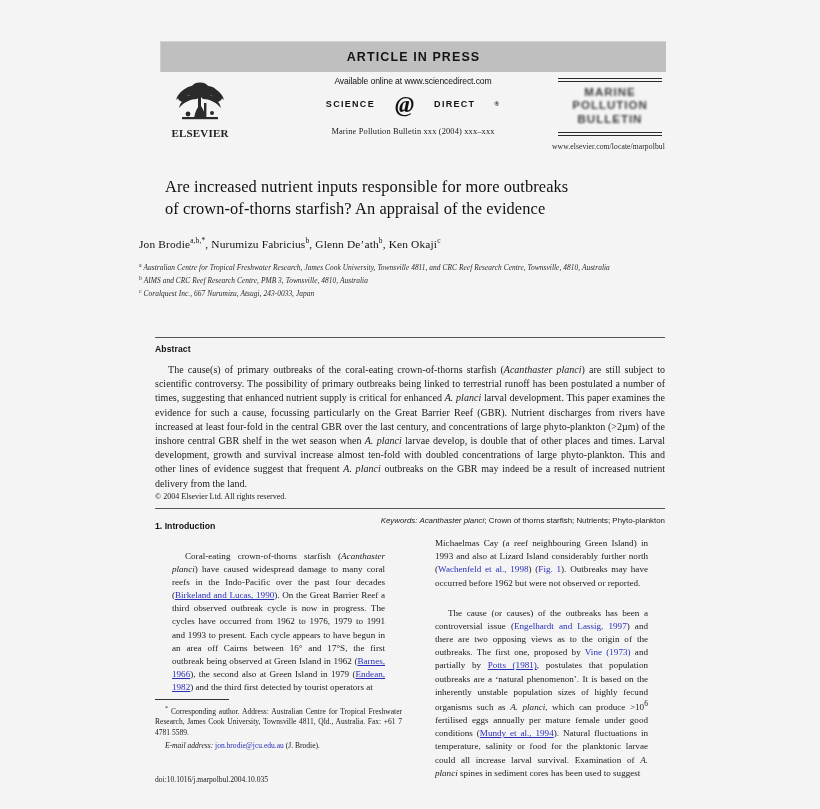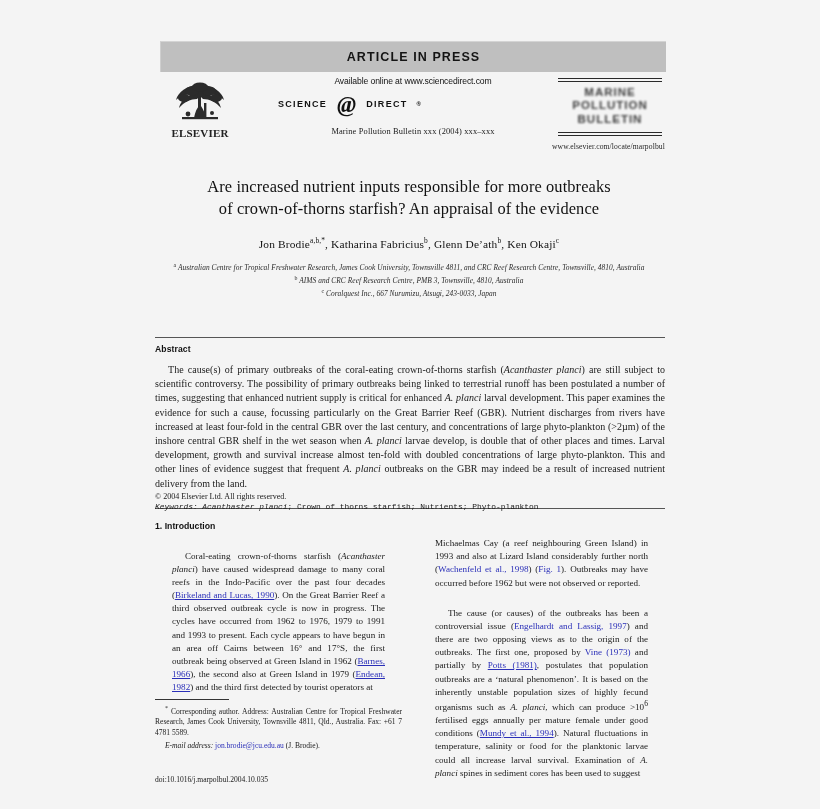--- a/index.html
+++ b/index.html
@@ -100,22 +100,22 @@
   .sd-avail {
     font-family: "Liberation Sans", sans-serif;
     font-size: 8.6px;
     color: #111;
     letter-spacing: -0.1px;
   }
   .sd-logo {
     margin-top: 9px;
     display: flex;
     align-items: center;
-    justify-content: flex-start;
-    gap: 9px;
+    justify-content: center;
+    gap: 19px;
   }
   .sd-word {
     font-family: "Liberation Sans", sans-serif;
     font-weight: bold;
     font-size: 9px;
     letter-spacing: 1.3px;
     color: #111;
   }
   .sd-at {
     font-family: "Liberation Serif", serif;
@@ -172,24 +172,23 @@
     font-size: 7.6px;
     color: #1f1f1f;
     text-align: right;
     padding-right: 8px;
     letter-spacing: 0.1px;
   }
 
   
   .titleblock {
     position: absolute;
-    left: 147px;
+    left: 139px;
     top: 176px;
     width: 524px;
-    text-align: center;
   }
   .ptitle {
     font-family: "Liberation Serif", serif;
     font-size: 16.4px;
     line-height: 1.32;
     color: #111;
     font-weight: normal;
     margin: 0 26px;
     letter-spacing: 0.1px;
   }
@@ -245,24 +244,25 @@
     text-indent: 13px;
     letter-spacing: 0.02px;
   }
   .abs-copy {
     font-family: "Liberation Serif", serif;
     font-size: 8.05px;
     line-height: 1.42;
     color: #1a1a1a;
   }
   .keywords {
-    margin-top: 0;
-    font-family: Liberation Mono, monospace;
+    margin-top: 14px;
+    font-family: Liberation Sans, sans-serif;
     font-size: 7.9px;
     color: #1a1a1a;
+    text-align: right;
   }
   .keywords .kw-label { font-style: italic; }
   .sp { font-style: italic; }
 
   
   .col {
     position: absolute;
     top: 520px;
     width: 247px;
     font-family: "Liberation Serif", serif;
@@ -385,21 +385,21 @@
   </div>
 
   <div class="titleblock">
     <h1 class="ptitle">
       <span>Are increased nutrient inputs responsible for more outbreaks</span>
       <br>
       <span>of crown-of-thorns starfish? An appraisal of the evidence</span>
     </h1>
 
     <div class="authors">
-      <span>Jon Brodie</span><sup>a,b,*</sup>, <span>Katharina Fabricius</span><sup>b</sup>, <span>Glenn De’ath</span><sup>b</sup>, <span>Ken Okaji</span><sup>c</sup>
+      <span>Jon Brodie</span><sup>a,b,*</sup>, <span>Nurumizu Fabricius</span><sup>b</sup>, <span>Glenn De’ath</span><sup>b</sup>, <span>Ken Okaji</span><sup>c</sup>
     </div>
 
     <div class="affils">
       <div><sup>a</sup> <span>Australian Centre for Tropical Freshwater Research, James Cook University, Townsville 4811, and CRC Reef Research Centre, Townsville, 4810, Australia</span></div>
       <div><sup>b</sup> <span>AIMS and CRC Reef Research Centre, PMB 3, Townsville, 4810, Australia</span></div>
       <div><sup>c</sup> <span>Coralquest Inc., 667 Nurumizu, Atsugi, 243-0033, Japan</span></div>
     </div>
   </div>
 
   <div class="rule" id="rule-top"></div>

